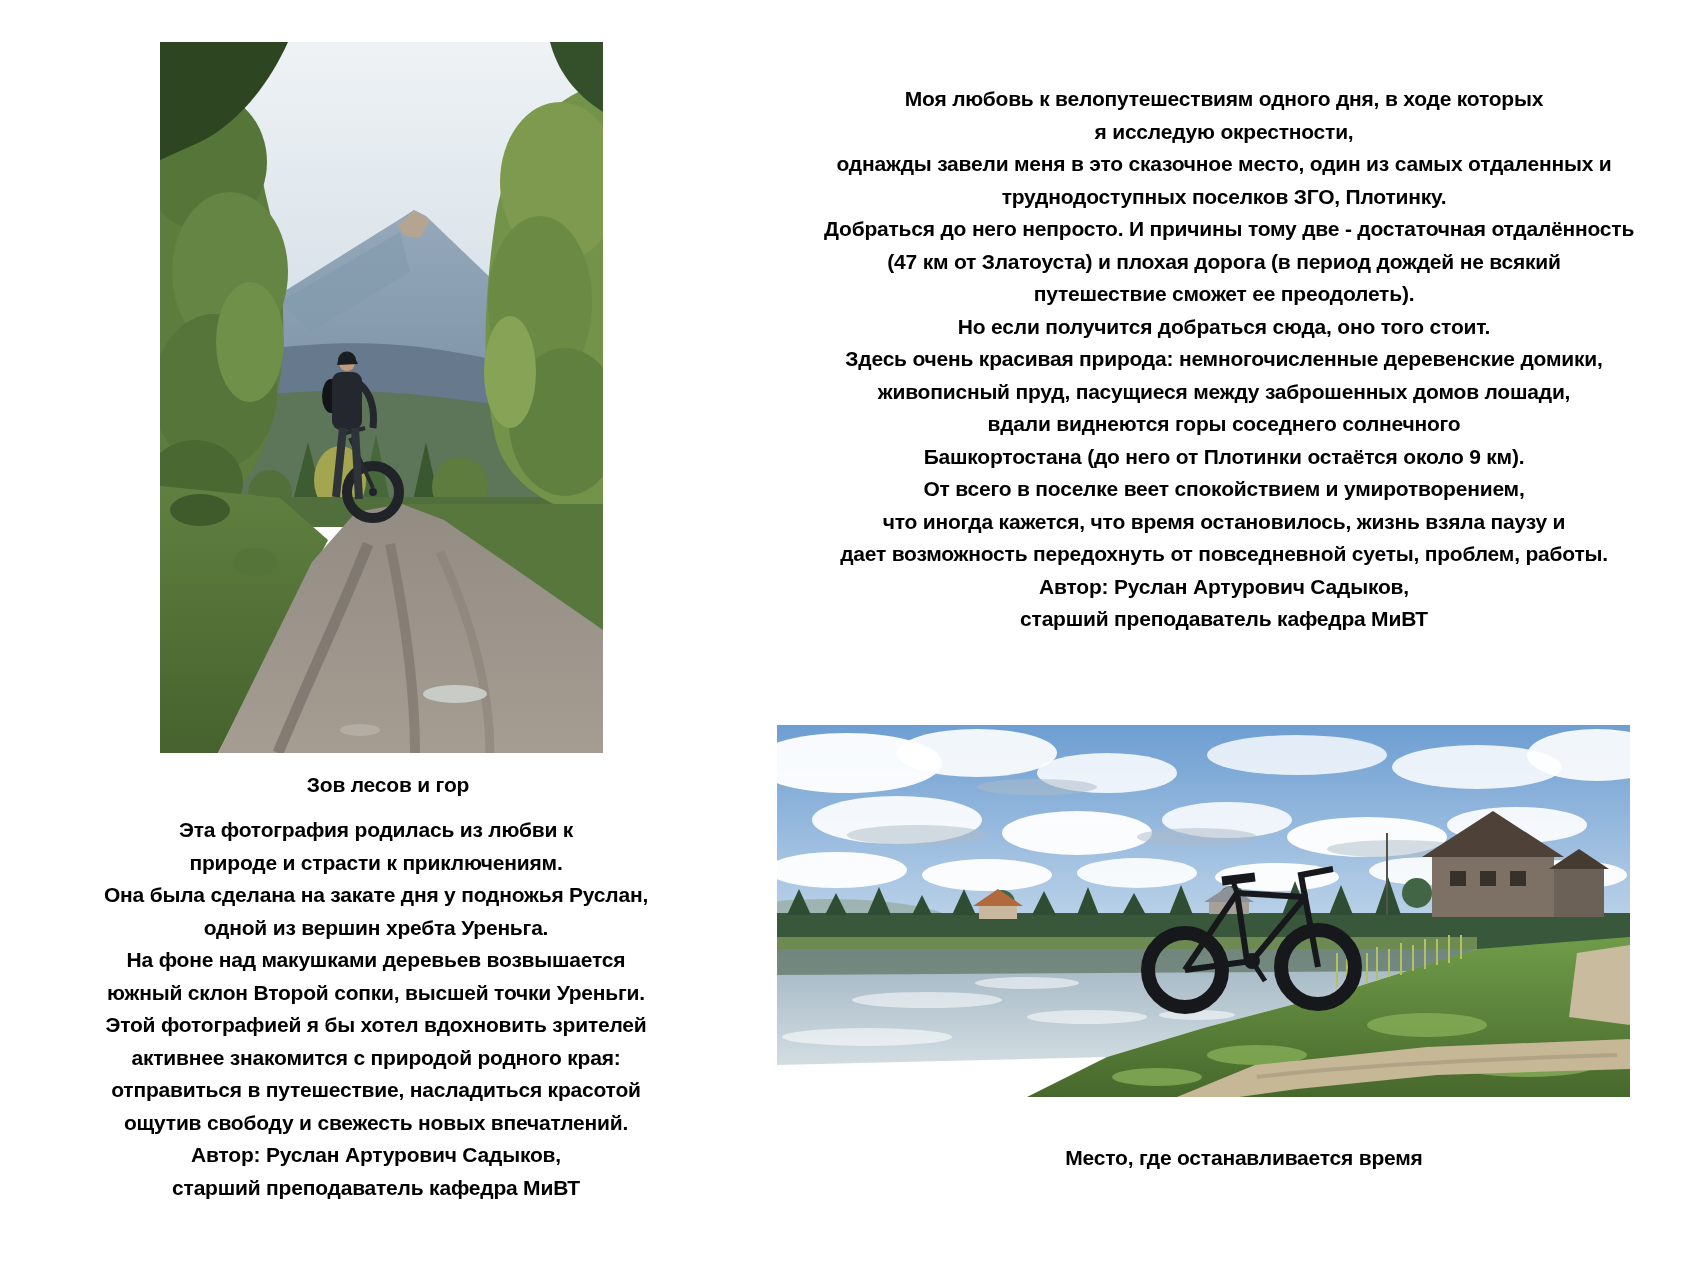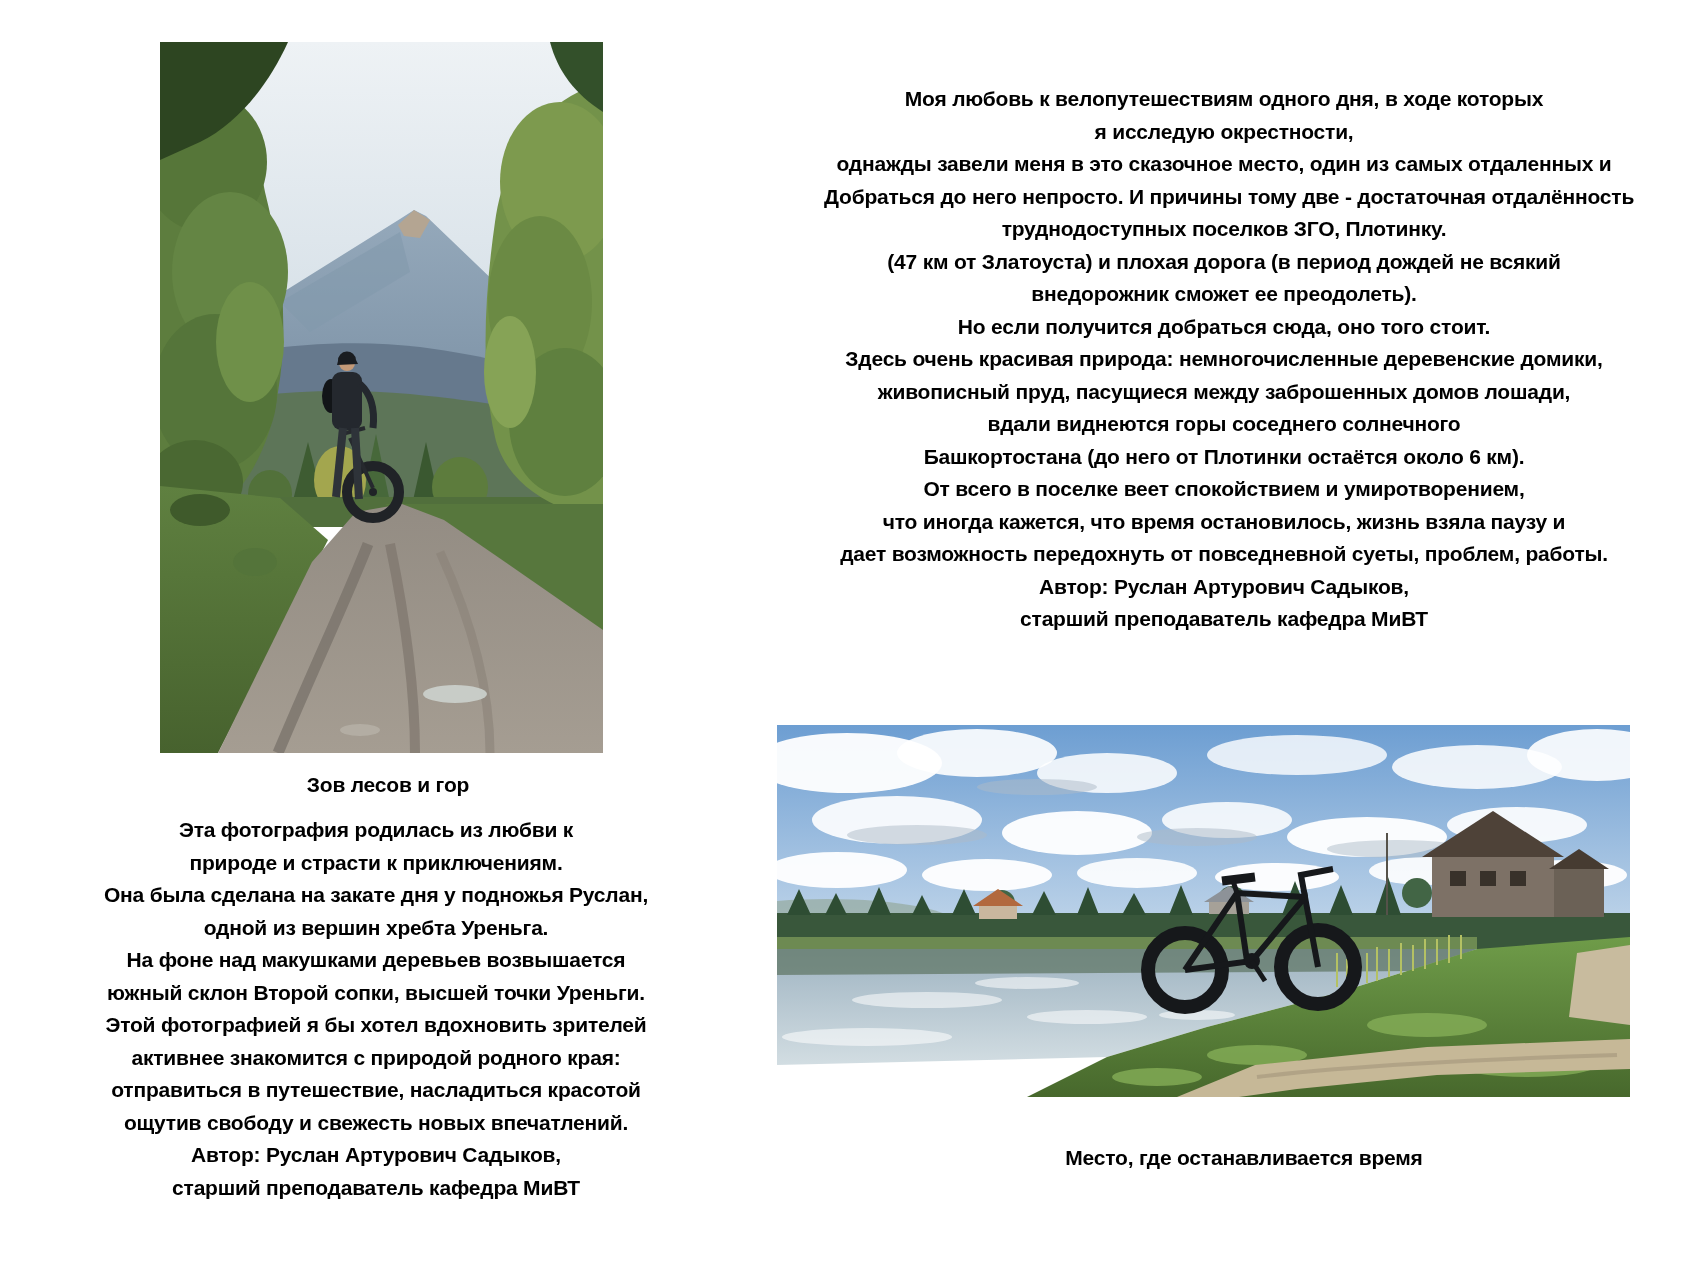--- a/index.html
+++ b/index.html
@@ -122,29 +122,29 @@
       <div>отправиться в путешествие, насладиться красотой</div>
       <div>ощутив свободу и свежесть новых впечатлений.</div>
       <div>Автор: Руслан Артурович Садыков,</div>
       <div>старший преподаватель кафедра МиВТ</div>
     </div>
 
   <div class="textblock right-text">
       <div>Моя любовь к велопутешествиям одного дня, в ходе которых</div>
       <div>я исследую окрестности,</div>
       <div>однажды завели меня в это сказочное место, один из самых отдаленных и</div>
+      <div>труднодоступных поселков ЗГО, Плотинку.</div>
       <div>Добраться до него непросто. И причины тому две - достаточная отдалённость</div>
-      <div>труднодоступных поселков ЗГО, Плотинку.</div>
       <div>(47 км от Златоуста) и плохая дорога (в период дождей не всякий</div>
-      <div>внедорожник сможет ее преодолеть).</div>
+      <div>путешествие сможет ее преодолеть).</div>
       <div>Но если получится добраться сюда, оно того стоит.</div>
       <div>Здесь очень красивая природа: немногочисленные деревенские домики,</div>
       <div>живописный пруд, пасущиеся между заброшенных домов лошади,</div>
       <div>вдали виднеются горы соседнего солнечного</div>
-      <div>Башкортостана (до него от Плотинки остаётся около 6 км).</div>
+      <div>Башкортостана (до него от Плотинки остаётся около 9 км).</div>
       <div>От всего в поселке веет спокойствием и умиротворением,</div>
       <div>что иногда кажется, что время остановилось, жизнь взяла паузу и</div>
       <div>дает возможность передохнуть от повседневной суеты, проблем, работы.</div>
       <div>Автор: Руслан Артурович Садыков,</div>
       <div>старший преподаватель кафедра МиВТ</div>
     </div>
 
   <div class="photo right-photo">
     <svg viewBox="0 0 853 372" xmlns="http://www.w3.org/2000/svg">
       <defs>

